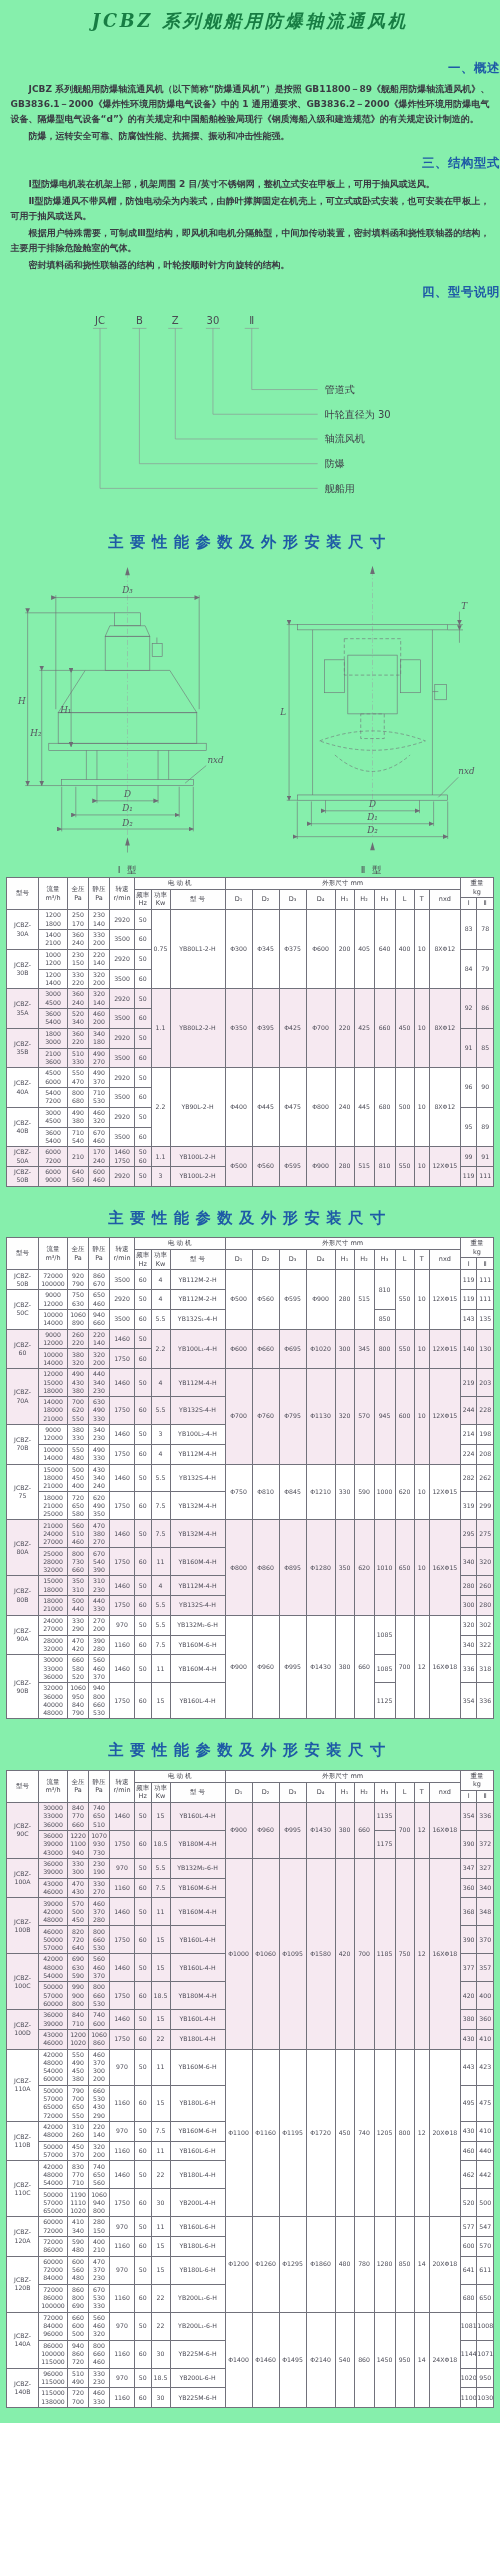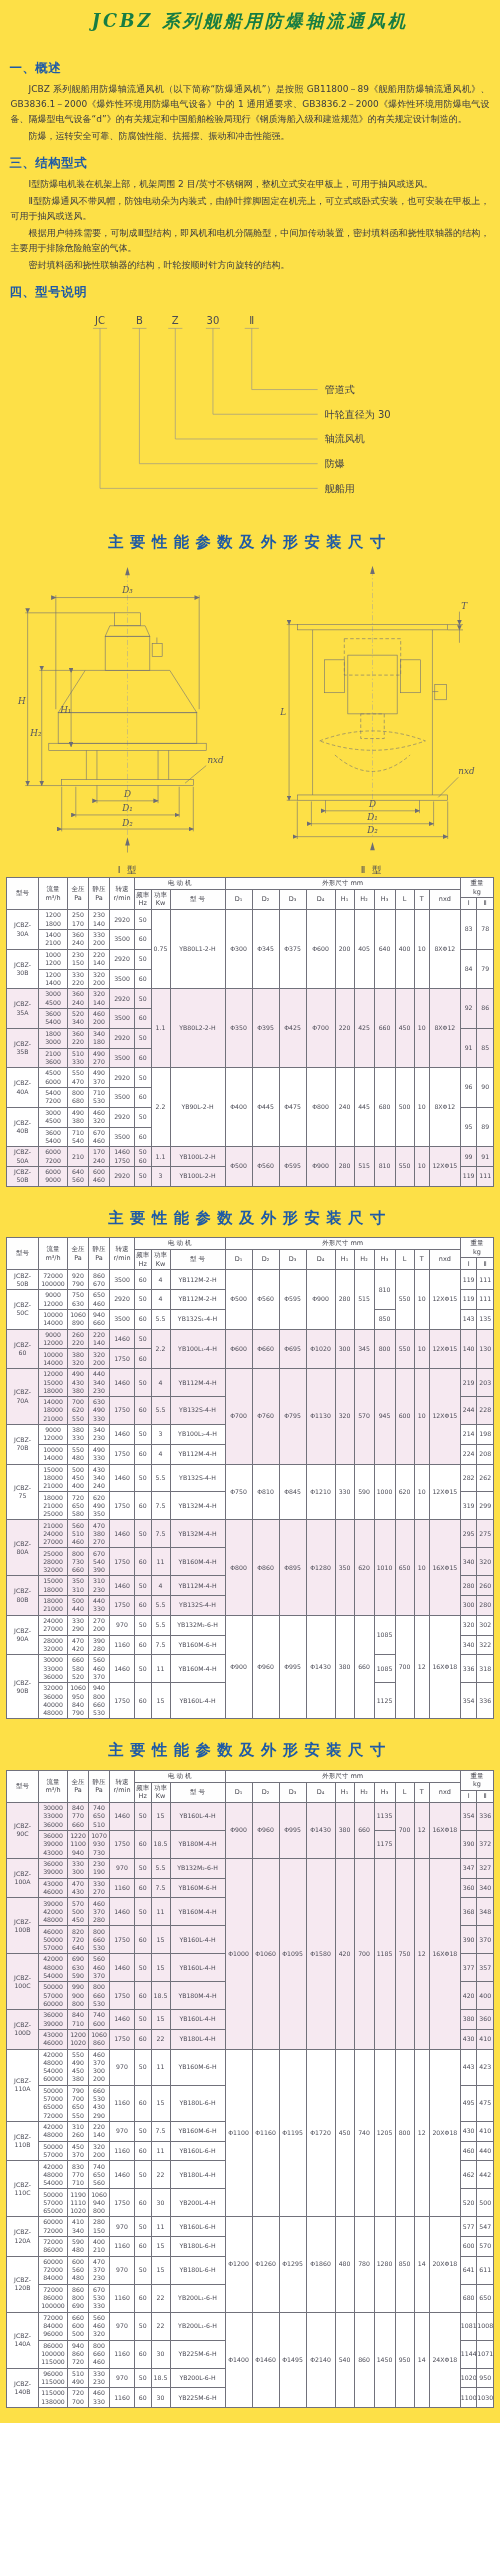--- a/index.html
+++ b/index.html
@@ -1,19 +1,19 @@
 <!DOCTYPE html>
 <html style="font-size:9.4px"><head>
 <meta charset="utf-8">
 <style>
   html,body{margin:0;padding:0;background:#ffffff;}
-  .page{width:500px;margin:0 auto;background:#fde047;font-family:"DejaVu Sans","Liberation Sans",sans-serif;color:#3a3a42;padding:3.5px 0 15.3px;box-sizing:border-box;}
+  .page{width:500px;margin:0 auto;background:#86efac;font-family:"DejaVu Sans","Liberation Sans",sans-serif;color:#3a3a42;padding:3.5px 0 15.3px;box-sizing:border-box;}
   .title{text-align:center;color:#177d43;font-family:"DejaVu Serif","Liberation Serif",serif;font-style:italic;font-weight:bold;font-size:17.6px;letter-spacing:2.9px;margin:5.9px 0 27px;}
-  h2.sec{color:#1e5aa6;font-size:12.4px;font-weight:bold;margin:10.6px 0 4.7px 9.4px;letter-spacing:0.6px;}
-  p.bodytext{font-size:9px;line-height:1.66;margin:0 10.6px 2.4px;text-indent:2em;text-align:justify;}
+  h2.sec{color:#1e5aa6;font-size:12.4px;font-weight:bold;margin:10.6px 0 4.7px 9.4px;letter-spacing:0.6px;text-align:right;}
+  p.bodytext{font-size:9px;line-height:1.66;margin:0 10.6px 2.4px;text-indent:2em;text-align:justify;font-weight:bold;}
   .perf-heading{color:#1e5aa6;font-size:15.3px;font-weight:bold;text-align:center;letter-spacing:6.5px;margin:21px 0 8.2px;}
   
   .diagram-wrap{margin:4.7px 0 0;}
   svg text.code{font-size:17px;fill:#4a4a52;}
   svg text.lbl{font-size:17px;fill:#3f3f48;}
   svg .ln{stroke:#8a8a92;stroke-width:1;fill:none;}
   
   .drawings{display:flex;justify-content:space-around;align-items:flex-start;margin:3.5px 5.9px 0;}
   .drawing{text-align:center;}
   .drawing .cap{font-size:9.4px;color:#4a4a52;margin-top:7px;letter-spacing:1.8px;}

